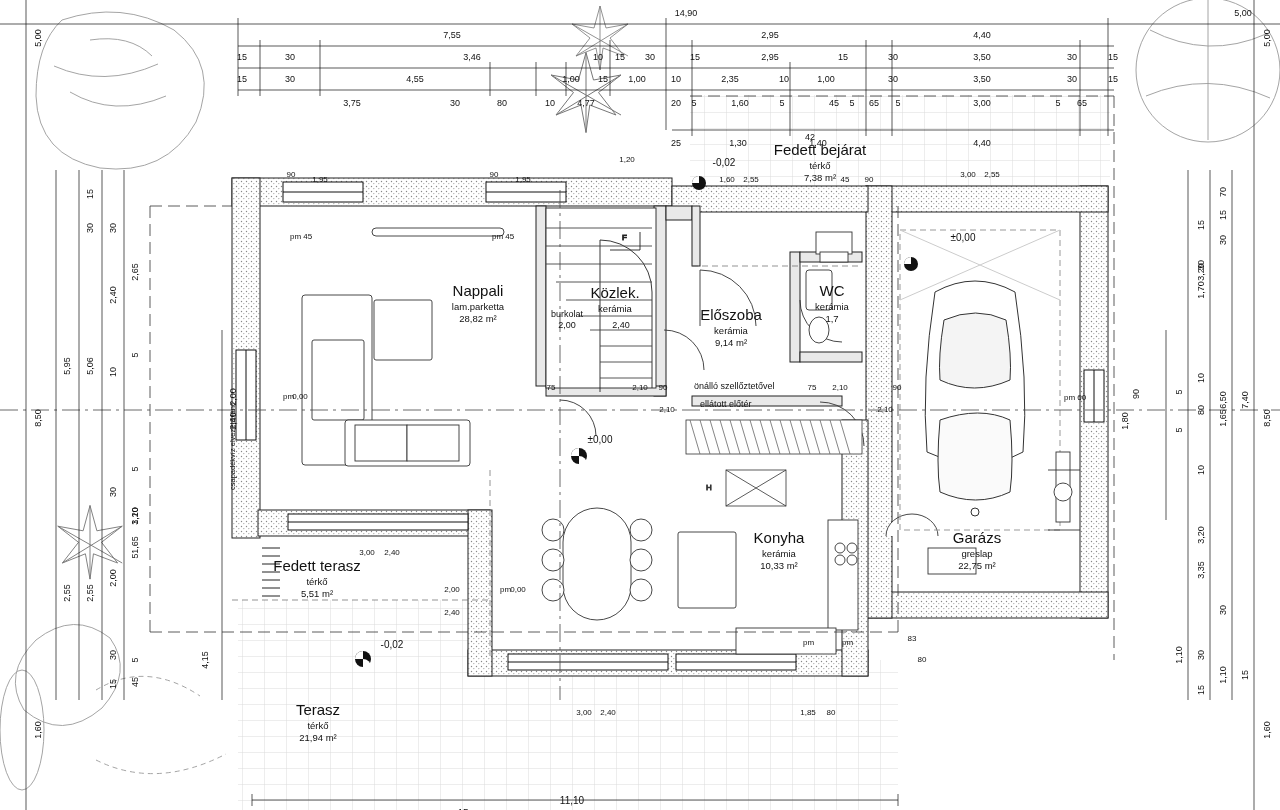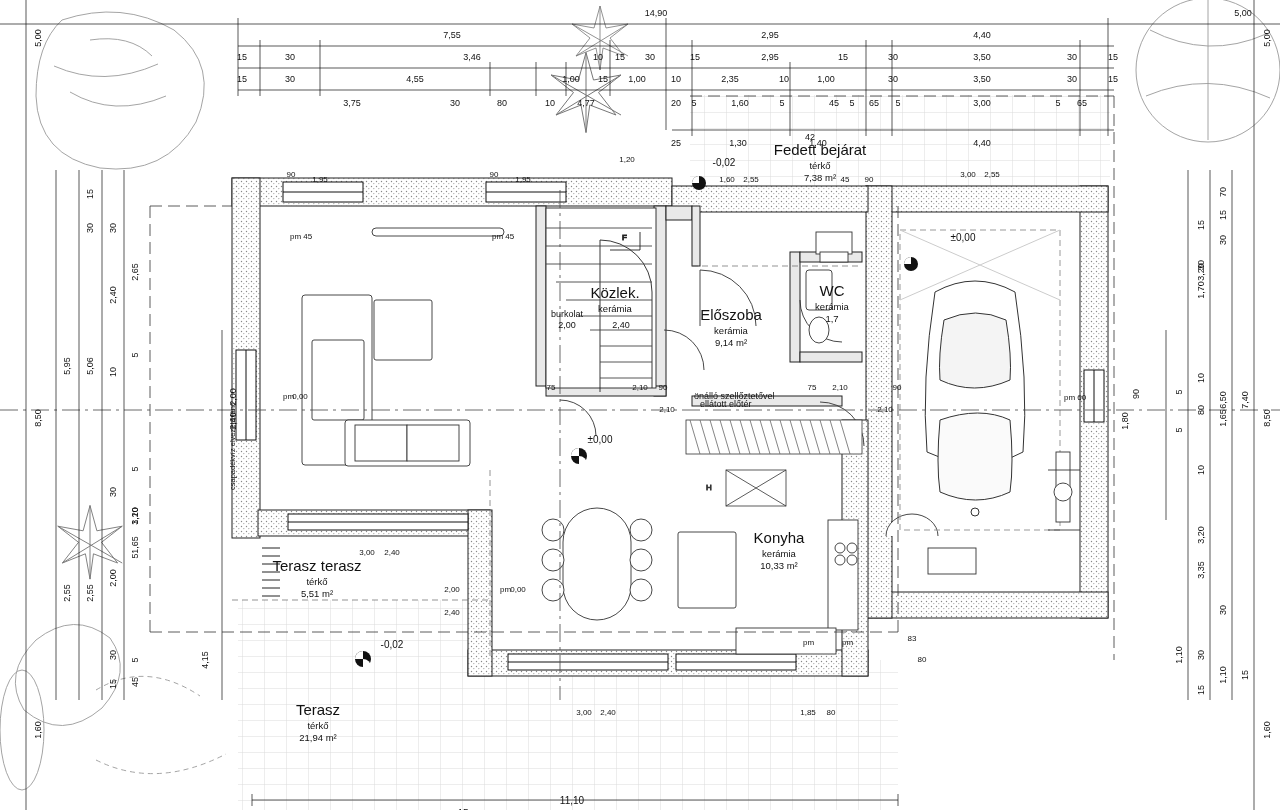--- a/index.html
+++ b/index.html
@@ -333,73 +333,83 @@
         <line x1="262" y1="556" x2="280" y2="556"></line>
       <line x1="262" y1="564" x2="280" y2="564"></line>
         <line x1="262" y1="572" x2="280" y2="572"></line>
       <line x1="262" y1="580" x2="280" y2="580"></line>
         <line x1="262" y1="588" x2="280" y2="588"></line>
       <line x1="262" y1="596" x2="280" y2="596"></line>
     </g>
   </svg>
 
   <div class="lyr" id="textlayer">
+      <div class="room" style="left: 418px; top: 282px; width: 120px;">
+        <div class="rmname">Nappali</div>
+        <div class="rmsub">lam.parketta</div>
+        <div class="rmarea">28,82 m²</div>
+      </div>
       <div class="room" style="left: 555px; top: 284px; width: 120px;">
         <div class="rmname">Közlek.</div>
         <div class="rmsub">kerámia</div>
         <div class="rmarea"></div>
       </div>
       <div class="room" style="left: 671px; top: 306px; width: 120px;">
         <div class="rmname">Előszoba</div>
         <div class="rmsub">kerámia</div>
         <div class="rmarea">9,14 m²</div>
       </div>
       <div class="room" style="left: 772px; top: 282px; width: 120px;">
         <div class="rmname">WC</div>
         <div class="rmsub">kerámia</div>
         <div class="rmarea">1,7</div>
       </div>
+      <div class="room" style="left: 917px; top: 529px; width: 120px;">
+        <div class="rmname">Garázs</div>
+        <div class="rmsub">greslap</div>
+        <div class="rmarea">22,75 m²</div>
+      </div>
       <div class="room" style="left: 719px; top: 529px; width: 120px;">
         <div class="rmname">Konyha</div>
         <div class="rmsub">kerámia</div>
         <div class="rmarea">10,33 m²</div>
       </div>
       <div class="room" style="left: 257px; top: 557px; width: 120px;">
-        <div class="rmname">Terasz terasz</div>
+        <div class="rmname">Fedett terasz</div>
         <div class="rmsub">térkő</div>
         <div class="rmarea">5,51 m²</div>
       </div>
       <div class="room" style="left: 258px; top: 701px; width: 120px;">
         <div class="rmname">Terasz</div>
         <div class="rmsub">térkő</div>
         <div class="rmarea">21,94 m²</div>
       </div>
       <div class="room" style="left: 760px; top: 141px; width: 120px;">
         <div class="rmname">Fedett bejárat</div>
         <div class="rmsub">térkő</div>
         <div class="rmarea">7,38 m²</div>
       </div>
       <div class="txt dim-s" style="left: 567px; top: 309px;;transform:translateX(-50%)">burkolat</div>
       <div class="txt dim-s" style="left: 567px; top: 320px;;transform:translateX(-50%)">2,00</div>
       <div class="txt dim-s" style="left: 621px; top: 320px;;transform:translateX(-50%)">2,40</div>
-      <div class="txt note" style="left: 694px; top: 381px; margin-top: 10px;">önálló szellőztetővel</div>
+      <div class="txt note" style="left: 694px; top: 381px;">önálló szellőztetővel</div>
       <div class="txt note" style="left: 700px; top: 399px;">ellátott előtér</div>
       <div class="txt note" style="left: 228px; top: 490px;;transform-origin:0 0;transform:rotate(-90deg);font-size:7.5px">csapadékvíz elvezető lánc</div>
       <div class="txt dim-xs" style="left: 290px; top: 232px;">pm 45</div>
       <div class="txt dim-xs" style="left: 492px; top: 232px;">pm 45</div>
       <div class="txt dim-xs" style="left: 1064px; top: 393px;">pm 60</div>
       <div class="txt dim-xs" style="left: 283px; top: 392px;">pm</div>
       <div class="txt dim-xs" style="left: 500px; top: 585px;">pm</div>
       <div class="txt dim-xs" style="left: 803px; top: 638px;">pm</div>
       <div class="txt dim-xs" style="left: 842px; top: 638px;">pm</div>
       <div class="txt dim" style="left: 724px; top: 157px;;transform:translateX(-50%)">-0,02</div>
       <div class="txt dim" style="left: 963px; top: 232px;;transform:translateX(-50%)">±0,00</div>
       <div class="txt dim" style="left: 600px; top: 434px;;transform:translateX(-50%)">±0,00</div>
       <div class="txt dim" style="left: 392px; top: 639px;;transform:translateX(-50%)">-0,02</div>
-      <div class="txt dim-s" style="left: 656px; top: 8px;;transform:translateX(-50%)">14,90</div>
+      <div class="txt dim-s" style="left: 686px; top: 8px;;transform:translateX(-50%)">14,90</div>
       <div class="txt dim-s" style="left: 1243px; top: 8px;;transform:translateX(-50%)">5,00</div>
       <div class="txt dim-s" style="left: 452px; top: 30px;;transform:translateX(-50%)">7,55</div>
       <div class="txt dim-s" style="left: 770px; top: 30px;;transform:translateX(-50%)">2,95</div>
       <div class="txt dim-s" style="left: 982px; top: 30px;;transform:translateX(-50%)">4,40</div>
       <div class="txt dim-s" style="left: 472px; top: 52px;;transform:translateX(-50%)">3,46</div>
       <div class="txt dim-s" style="left: 242px; top: 52px;;transform:translateX(-50%)">15</div>
       <div class="txt dim-s" style="left: 290px; top: 52px;;transform:translateX(-50%)">30</div>
       <div class="txt dim-s" style="left: 598px; top: 52px;;transform:translateX(-50%)">10</div>
       <div class="txt dim-s" style="left: 620px; top: 52px;;transform:translateX(-50%)">15</div>
       <div class="txt dim-s" style="left: 650px; top: 52px;;transform:translateX(-50%)">30</div>

